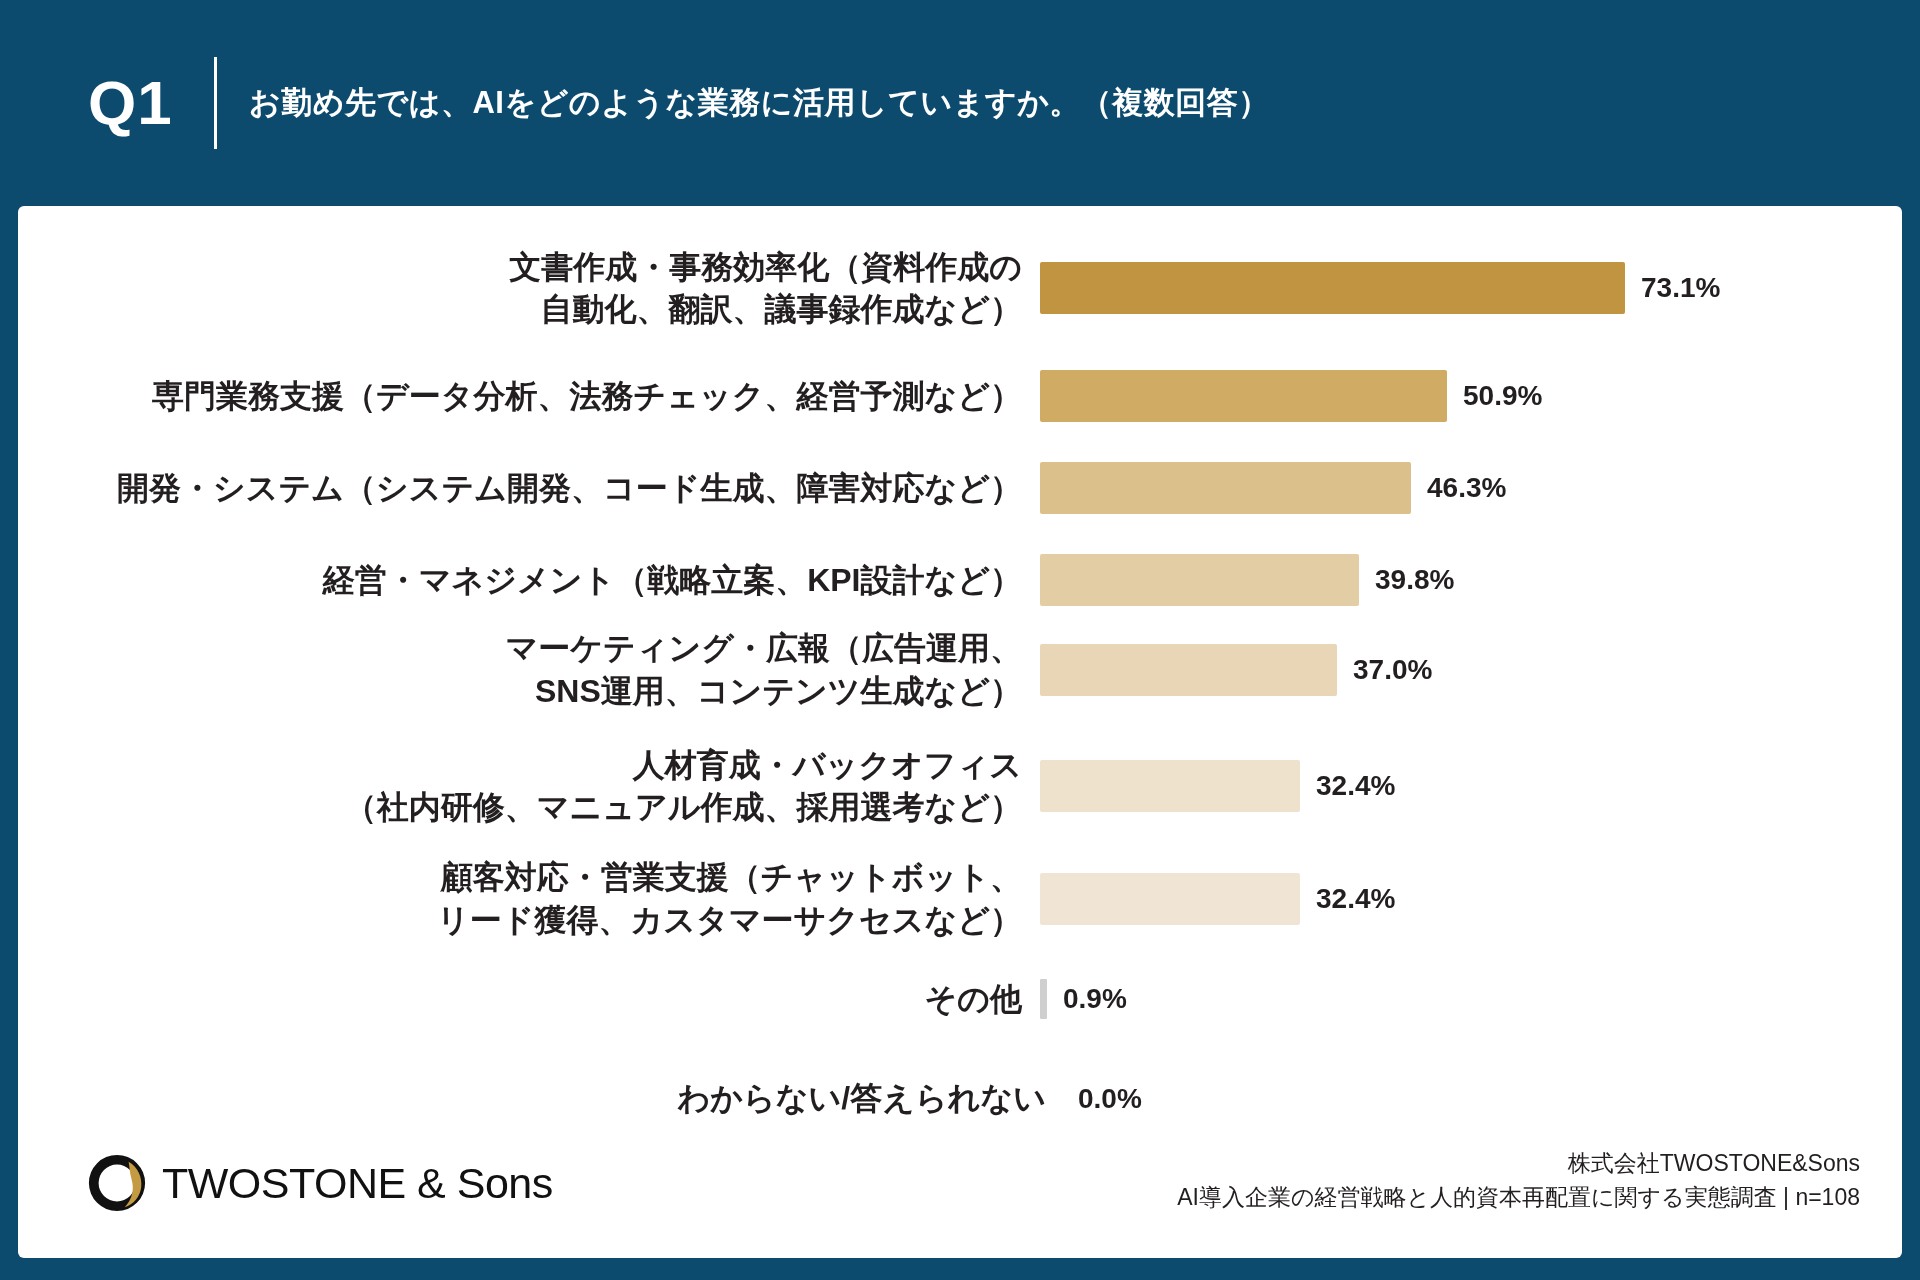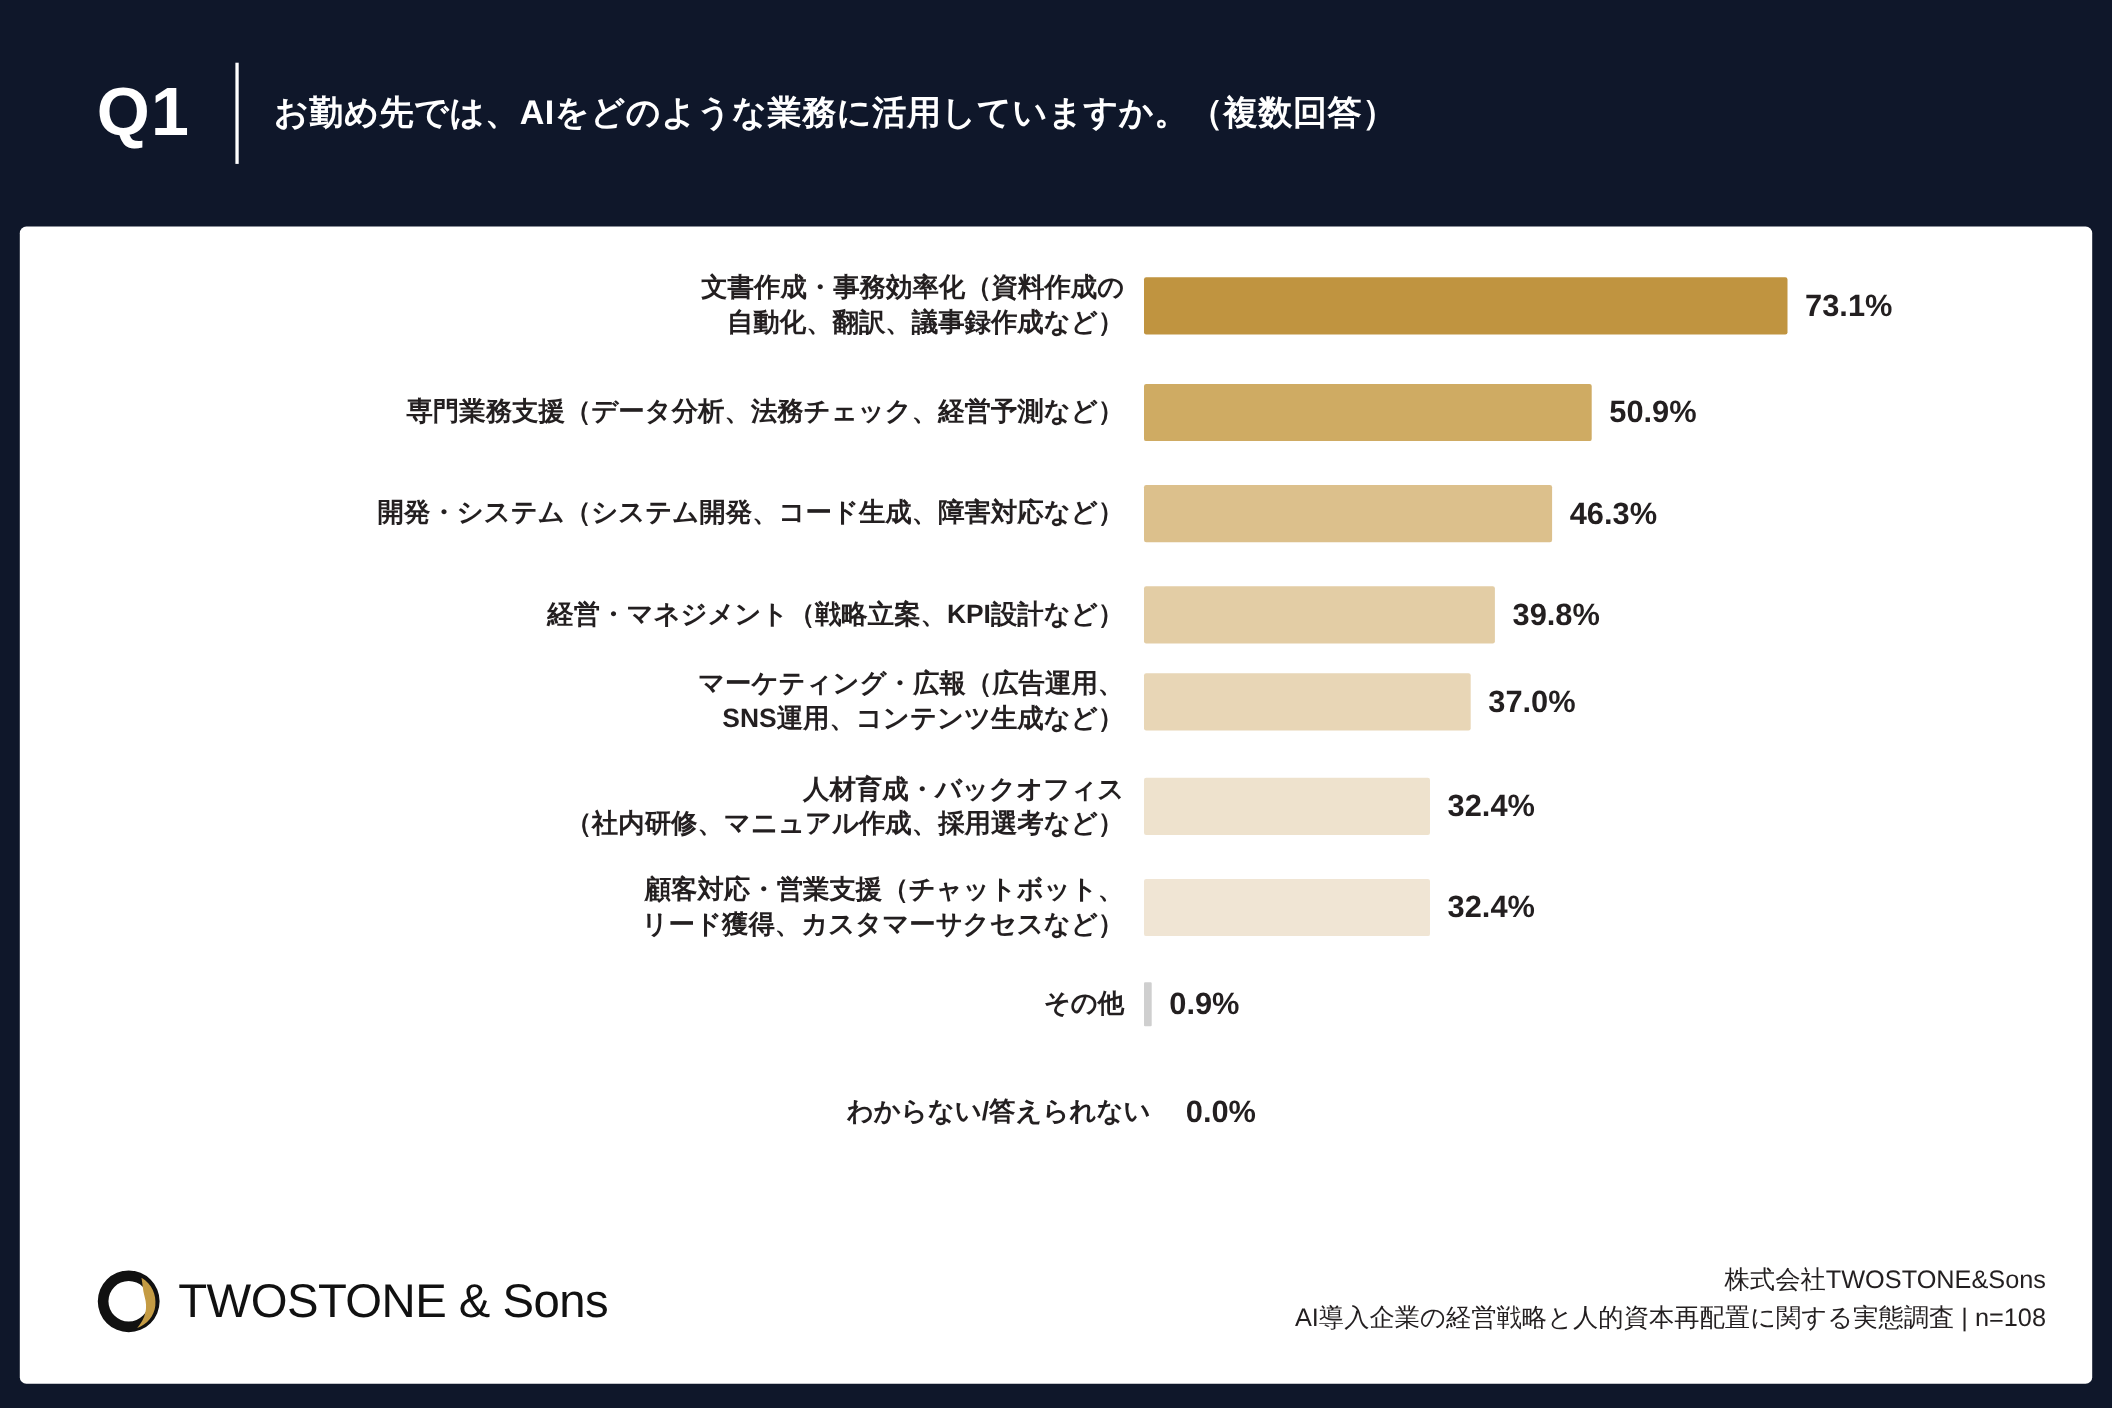--- a/index.html
+++ b/index.html
@@ -10,21 +10,21 @@
     width: 1920px;
     height: 1280px;
     background: #c19a3f;
     font-family: "Liberation Sans", sans-serif;
     overflow: hidden;
   }
   .slide {
     position: relative;
     width: 1920px;
     height: 1280px;
-    background: #0f172a;
+    background: #0c4a6e;
     box-sizing: border-box;
   }
   
   .header {
     position: absolute;
     top: 0;
     left: 0;
     width: 1920px;
     height: 206px;
     display: flex;
@@ -74,21 +74,21 @@
     display: flex;
     align-items: center;
     width: 100%;
     box-sizing: border-box;
   }
   .row-label {
     width: 1022px;
     padding-right: 18px;
     box-sizing: border-box;
     text-align: right;
-    font-size: 24px;
+    font-size: 32px;
     font-weight: bold;
     color: #231f20;
     line-height: 1.35;
     white-space: pre-line;
   }
   .bar-area {
     flex: 1;
     display: flex;
     align-items: center;
     position: relative;

